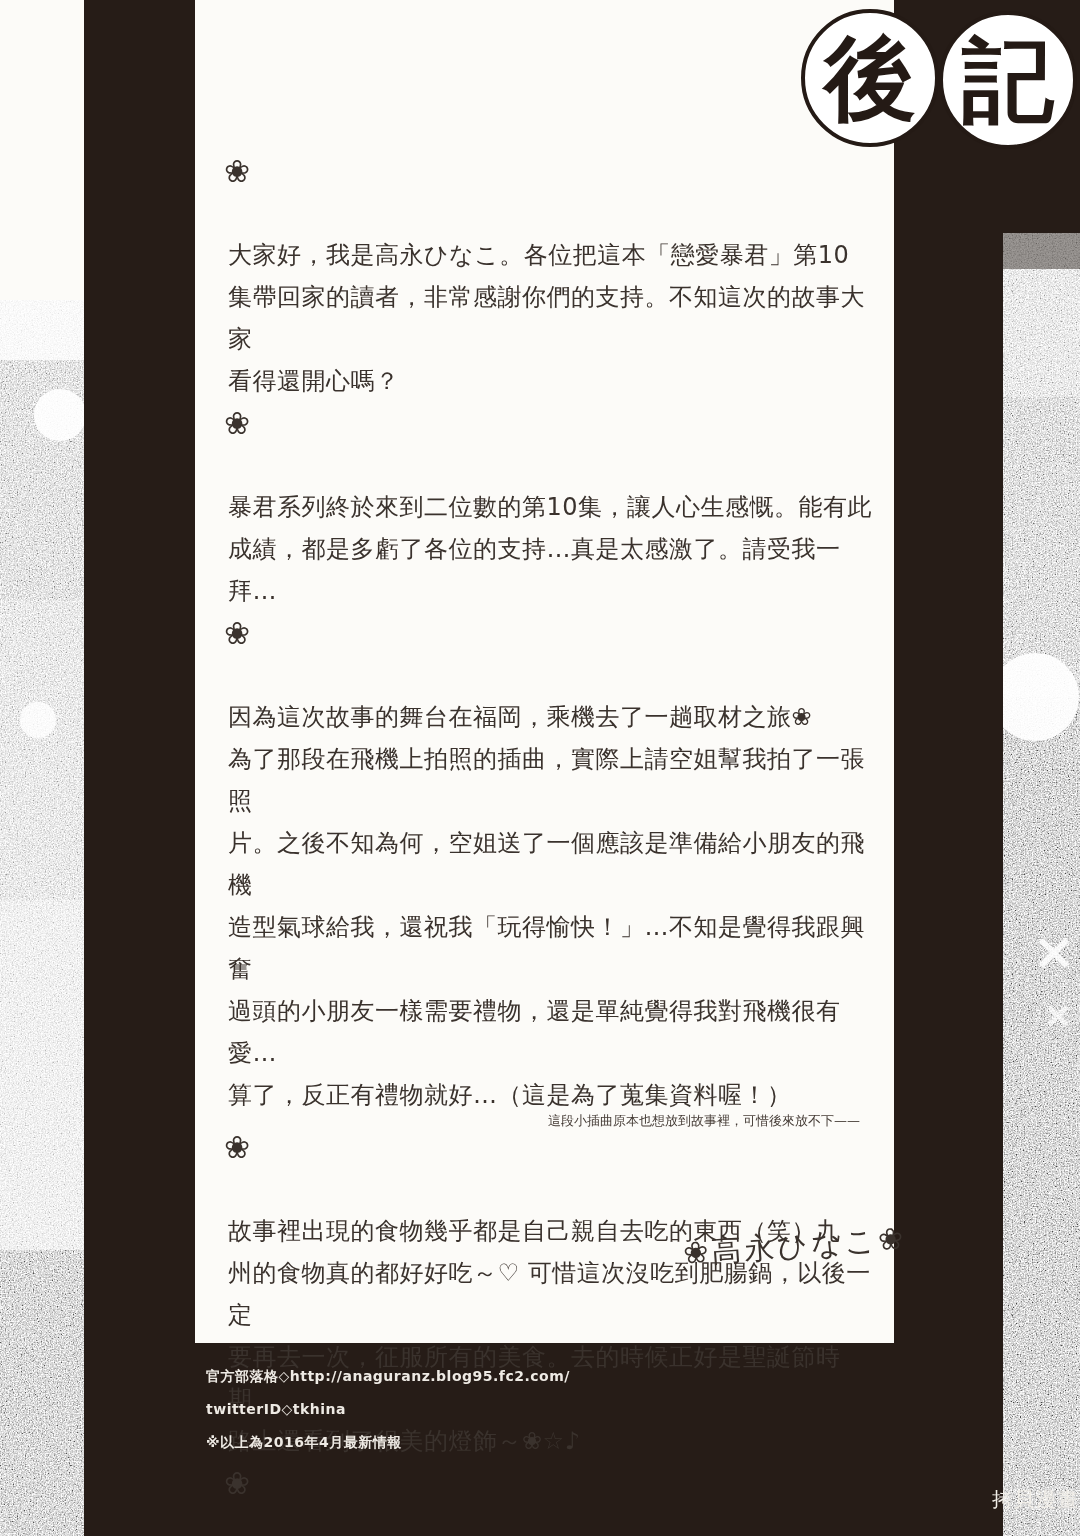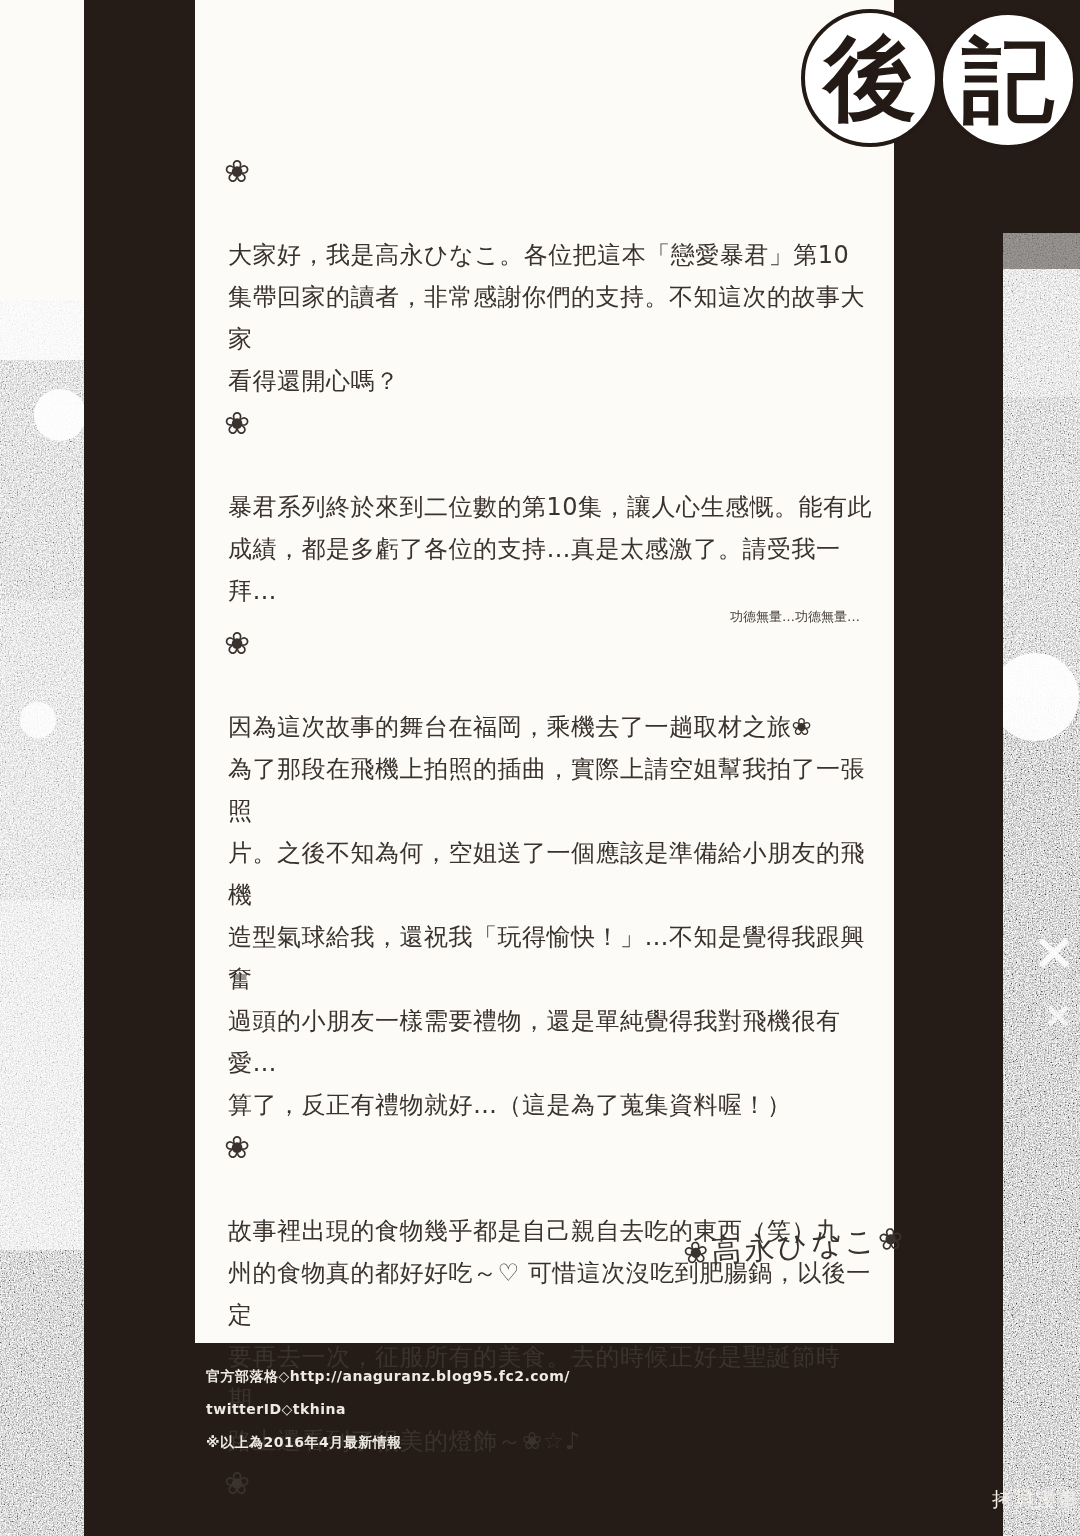--- a/index.html
+++ b/index.html
@@ -120,32 +120,32 @@
 集帶回家的讀者，非常感謝你們的支持。不知這次的故事大家
 看得還開心嗎？</span>
       </div>
 
       <div class="para">
         <span class="bullet">❀</span>
         <span>暴君系列終於來到二位數的第10集，讓人心生感慨。能有此
 成績，都是多虧了各位的支持…真是太感激了。請受我一拜…</span>
       </div>
 
-      <div class="anno">功德無量…功德無量…</div>
 
       <div class="para">
         <span class="bullet">❀</span>
         <span>因為這次故事的舞台在福岡，乘機去了一趟取材之旅❀
 為了那段在飛機上拍照的插曲，實際上請空姐幫我拍了一張照
 片。之後不知為何，空姐送了一個應該是準備給小朋友的飛機
 造型氣球給我，還祝我「玩得愉快！」…不知是覺得我跟興奮
 過頭的小朋友一樣需要禮物，還是單純覺得我對飛機很有愛…
 算了，反正有禮物就好…（這是為了蒐集資料喔！）</span>
       </div>
 
+      <div class="anno">這段小插曲原本也想放到故事裡，可惜後來放不下——</div>
 
       <div class="para">
         <span class="bullet">❀</span>
         <span>故事裡出現的食物幾乎都是自己親自去吃的東西（笑）九
 州的食物真的都好好吃～♡ 可惜這次沒吃到肥腸鍋，以後一定
 要再去一次，征服所有的美食。去的時候正好是聖誕節時期，
 路上還看到了很美的燈飾～❀☆♪</span>
       </div>
 
       <div class="para">

